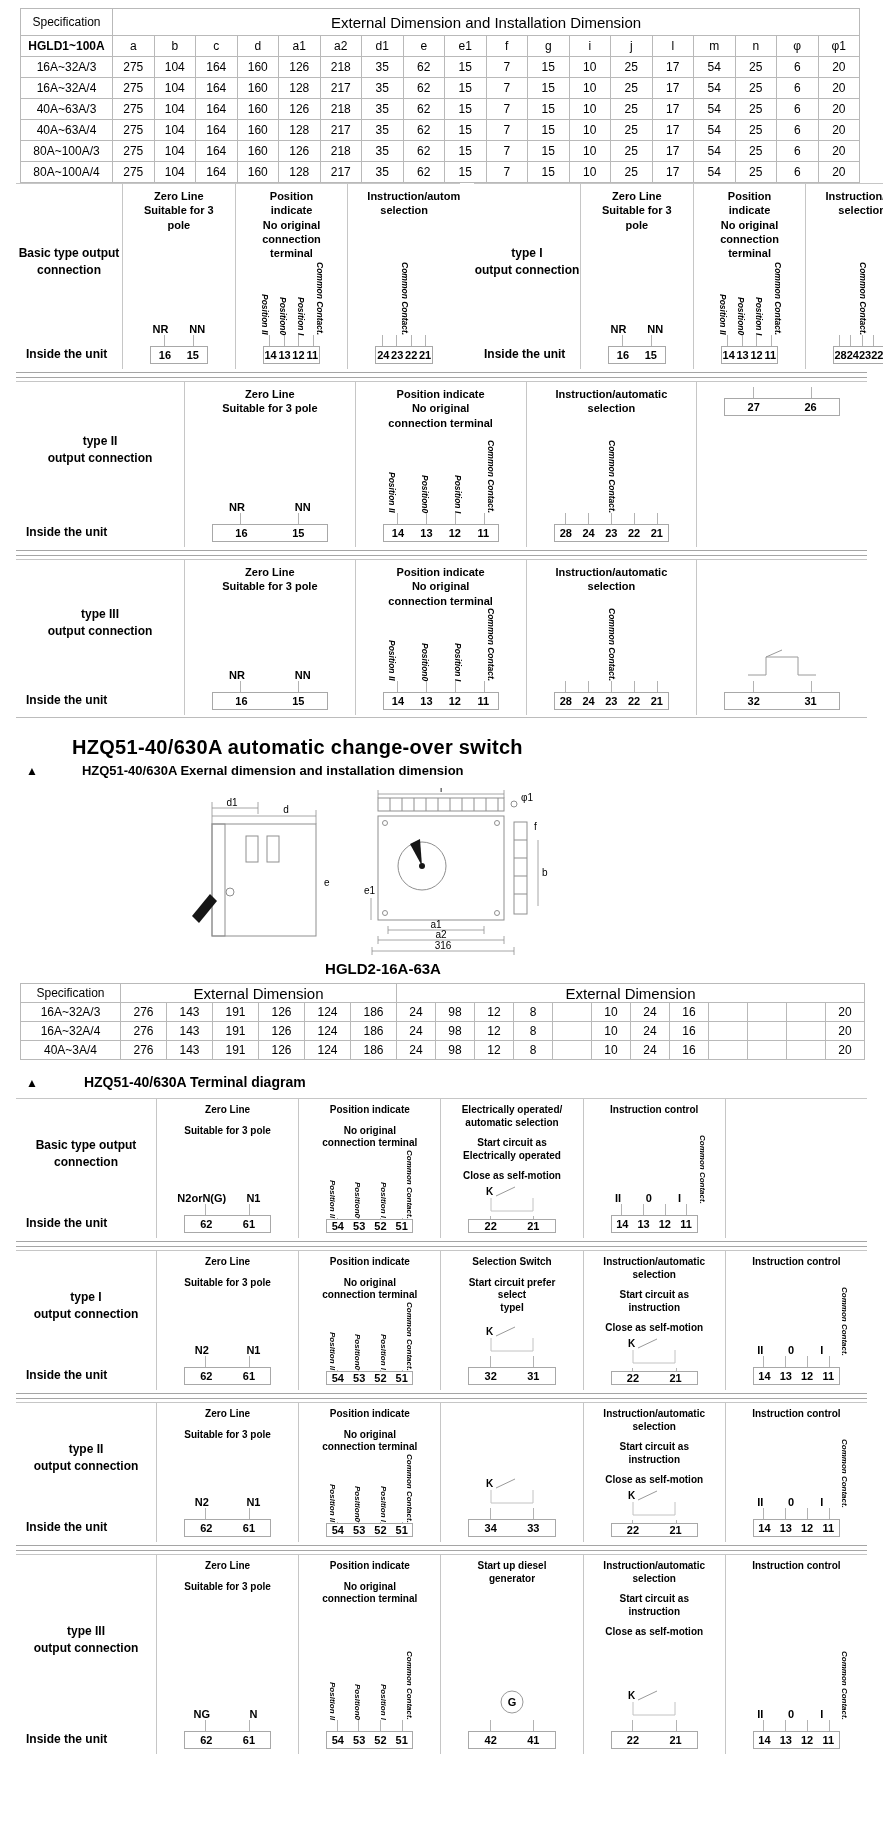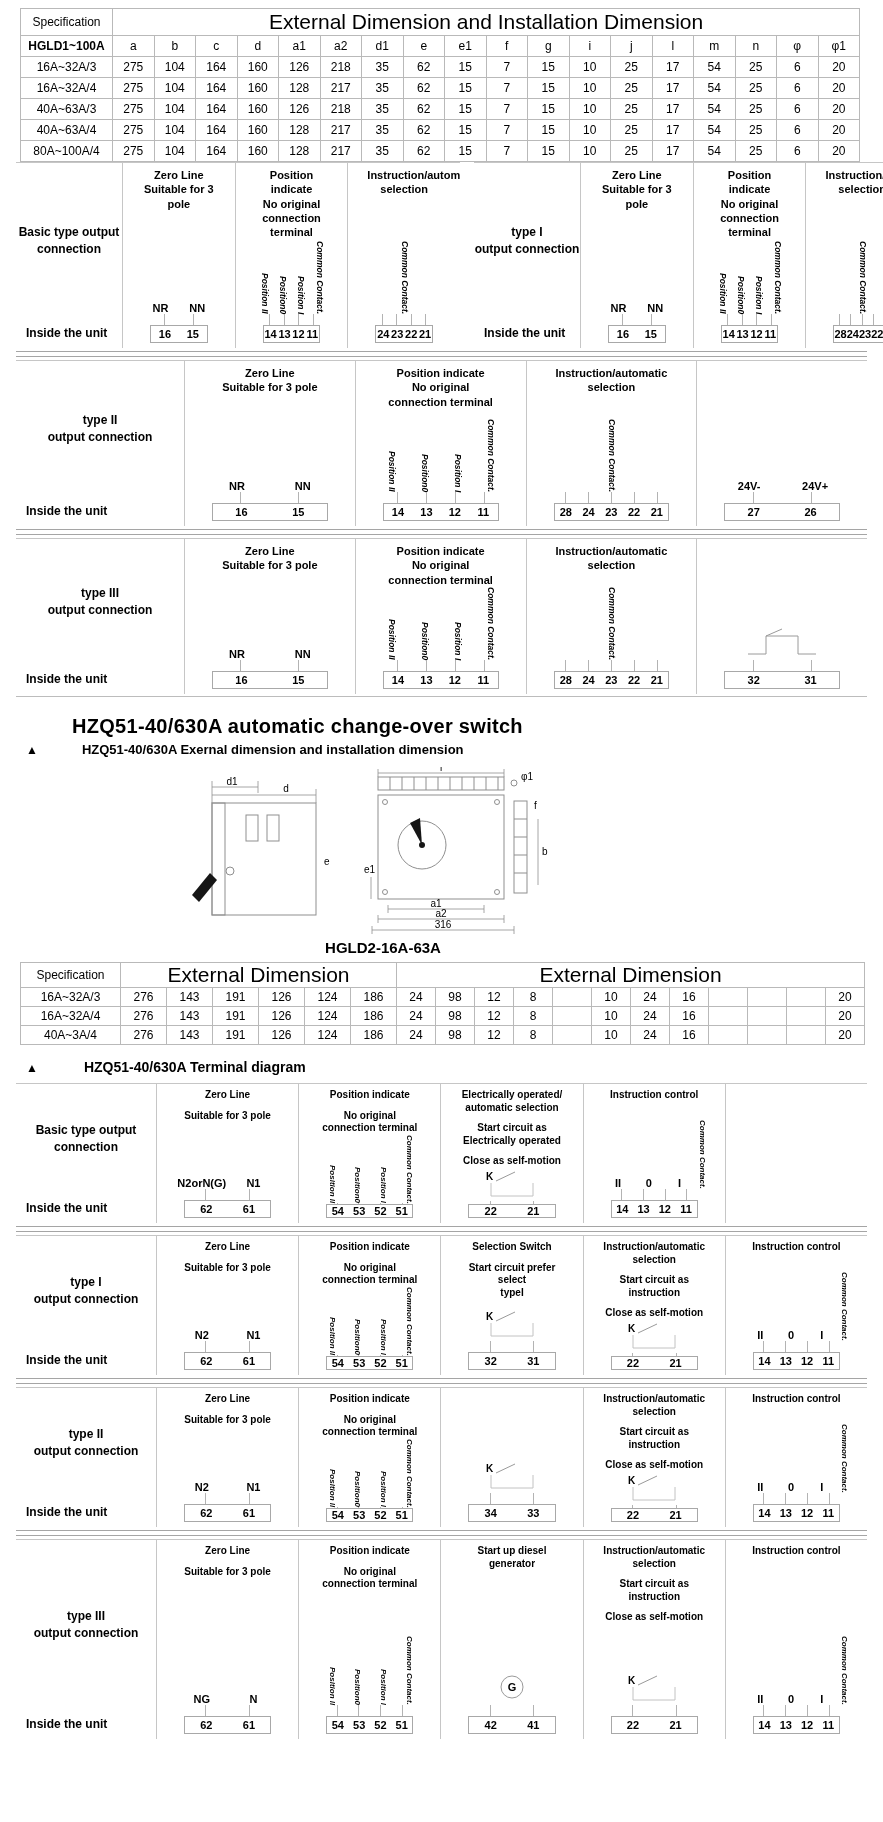--- a/index.html
+++ b/index.html
@@ -3,21 +3,21 @@
 <meta charset="utf-8">
 <style>
   *{box-sizing:border-box;margin:0;padding:0;}
   html,body{background:#fff;}
   body{width:883px;color:#000;font-family:"Liberation Sans","DejaVu Sans",sans-serif;}
   .page{width:883px;min-height:1822px;padding-bottom:28px;overflow:hidden;}
 
   
   table.spec{border-collapse:collapse;table-layout:fixed;margin-left:20px;width:840px;padding-left:31px;}
   table.spec td{border:1px solid #b9b9b9;text-align:center;font-size:12px;height:21px;white-space:nowrap;overflow:hidden;}
-  table.spec td.title{font-size:21px;height:27px;}
+  table.spec td.title{font-size:15px;height:27px;}
   table.spec td.corner{font-size:12px;}
   table.spec td.model{font-weight:bold;font-size:12px;}
   table.spec td.colh{font-size:12px;}
   #t1{margin-top:8px;}
   #t2{margin-top:6px;}
   #t2 td{height:19px;}
 
   
   .h-term{font-size:24px;font-weight:bold;margin:8px 0 4px 20px;letter-spacing:.5px;}
   .h-main{font-size:20px;font-weight:bold;margin:18px 0 4px 72px;letter-spacing:.3px;}
@@ -205,20 +205,41 @@
             <td>15</td>
             <td>10</td>
             <td>25</td>
             <td>17</td>
             <td>54</td>
             <td>25</td>
             <td>6</td>
             <td>20</td>
           </tr>
           <tr>
+            <td class="rowl">80A~100A/3</td>
+            <td>275</td>
+            <td>104</td>
+            <td>164</td>
+            <td>160</td>
+            <td>126</td>
+            <td>218</td>
+            <td>35</td>
+            <td>62</td>
+            <td>15</td>
+            <td>7</td>
+            <td>15</td>
+            <td>10</td>
+            <td>25</td>
+            <td>17</td>
+            <td>54</td>
+            <td>25</td>
+            <td>6</td>
+            <td>20</td>
+          </tr>
+          <tr>
             <td class="rowl">80A~100A/4</td>
             <td>275</td>
             <td>104</td>
             <td>164</td>
             <td>160</td>
             <td>128</td>
             <td>217</td>
             <td>35</td>
             <td>62</td>
             <td>15</td>
@@ -564,26 +585,20 @@
           <div class="tb-strip">
             <span>28</span>
             <span>24</span>
             <span>23</span>
             <span>22</span>
             <span>21</span>
           </div>
         </div>
         <div class="tb-col">
           <div class="tb-head"></div>
-          <div class="tb-mid">
-            <div class="hrow">
-              <span class="hlabel">24V-</span>
-              <span class="hlabel">24V+</span>
-            </div>
-          </div>
           <div class="tick-row">
             <span class="tick-cell">
               <i class="tick"></i>
             </span>
             <span class="tick-cell">
               <i class="tick"></i>
             </span>
           </div>
           <div class="tb-strip">
             <span>27</span>

